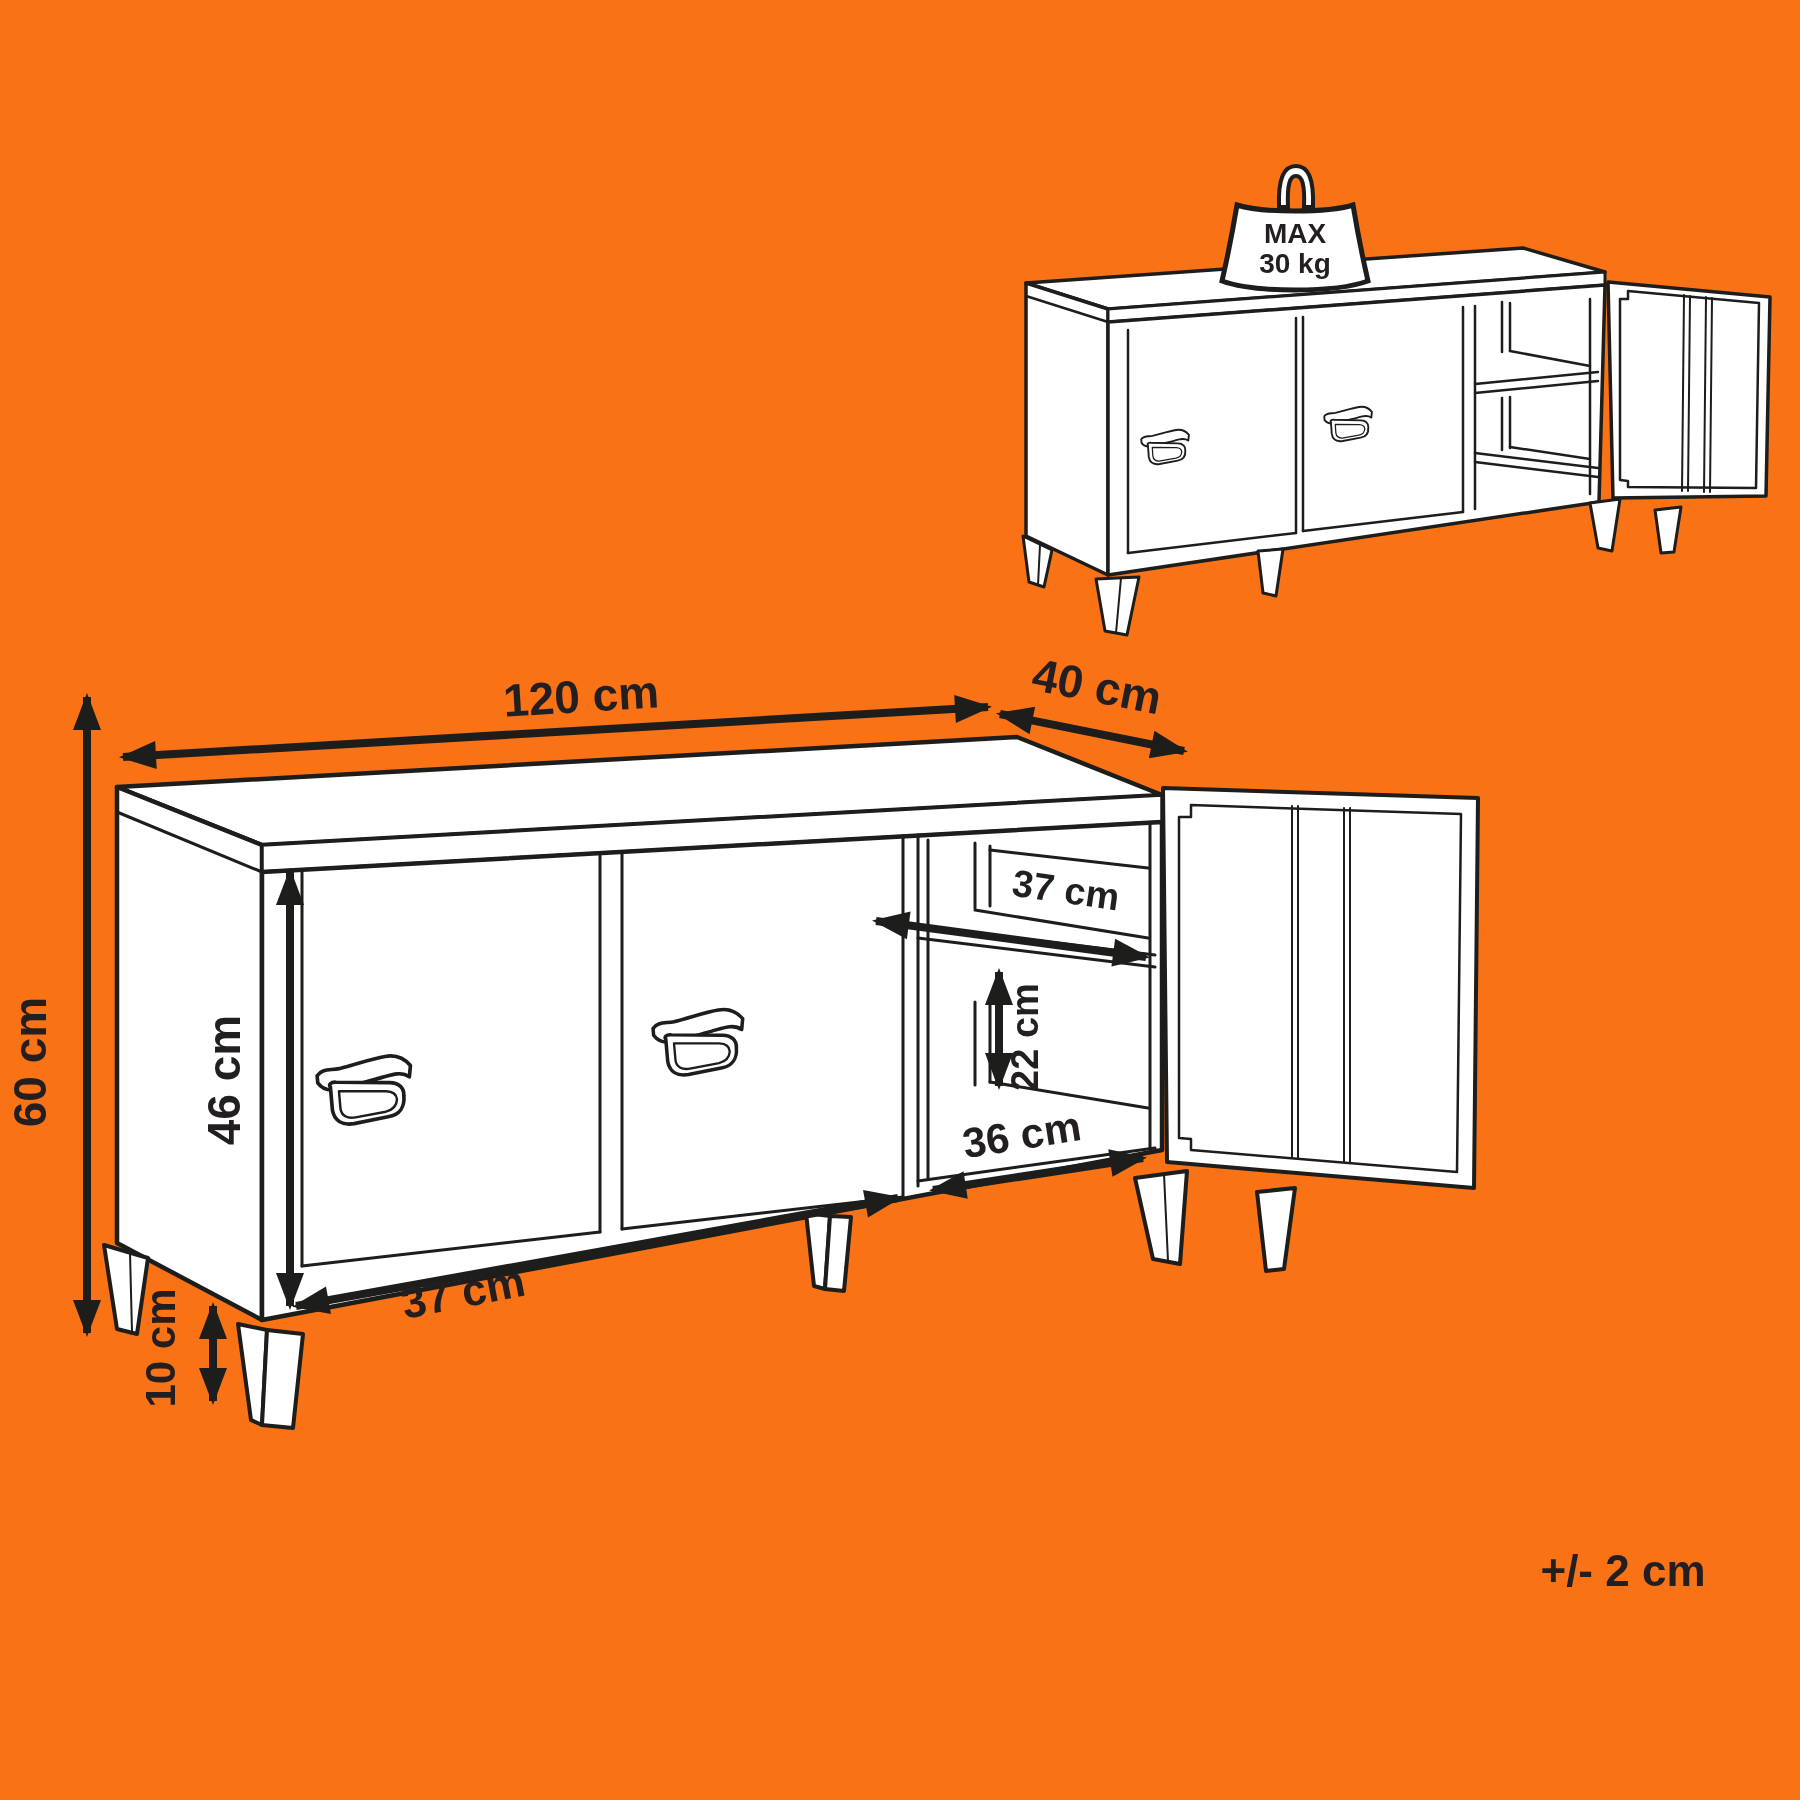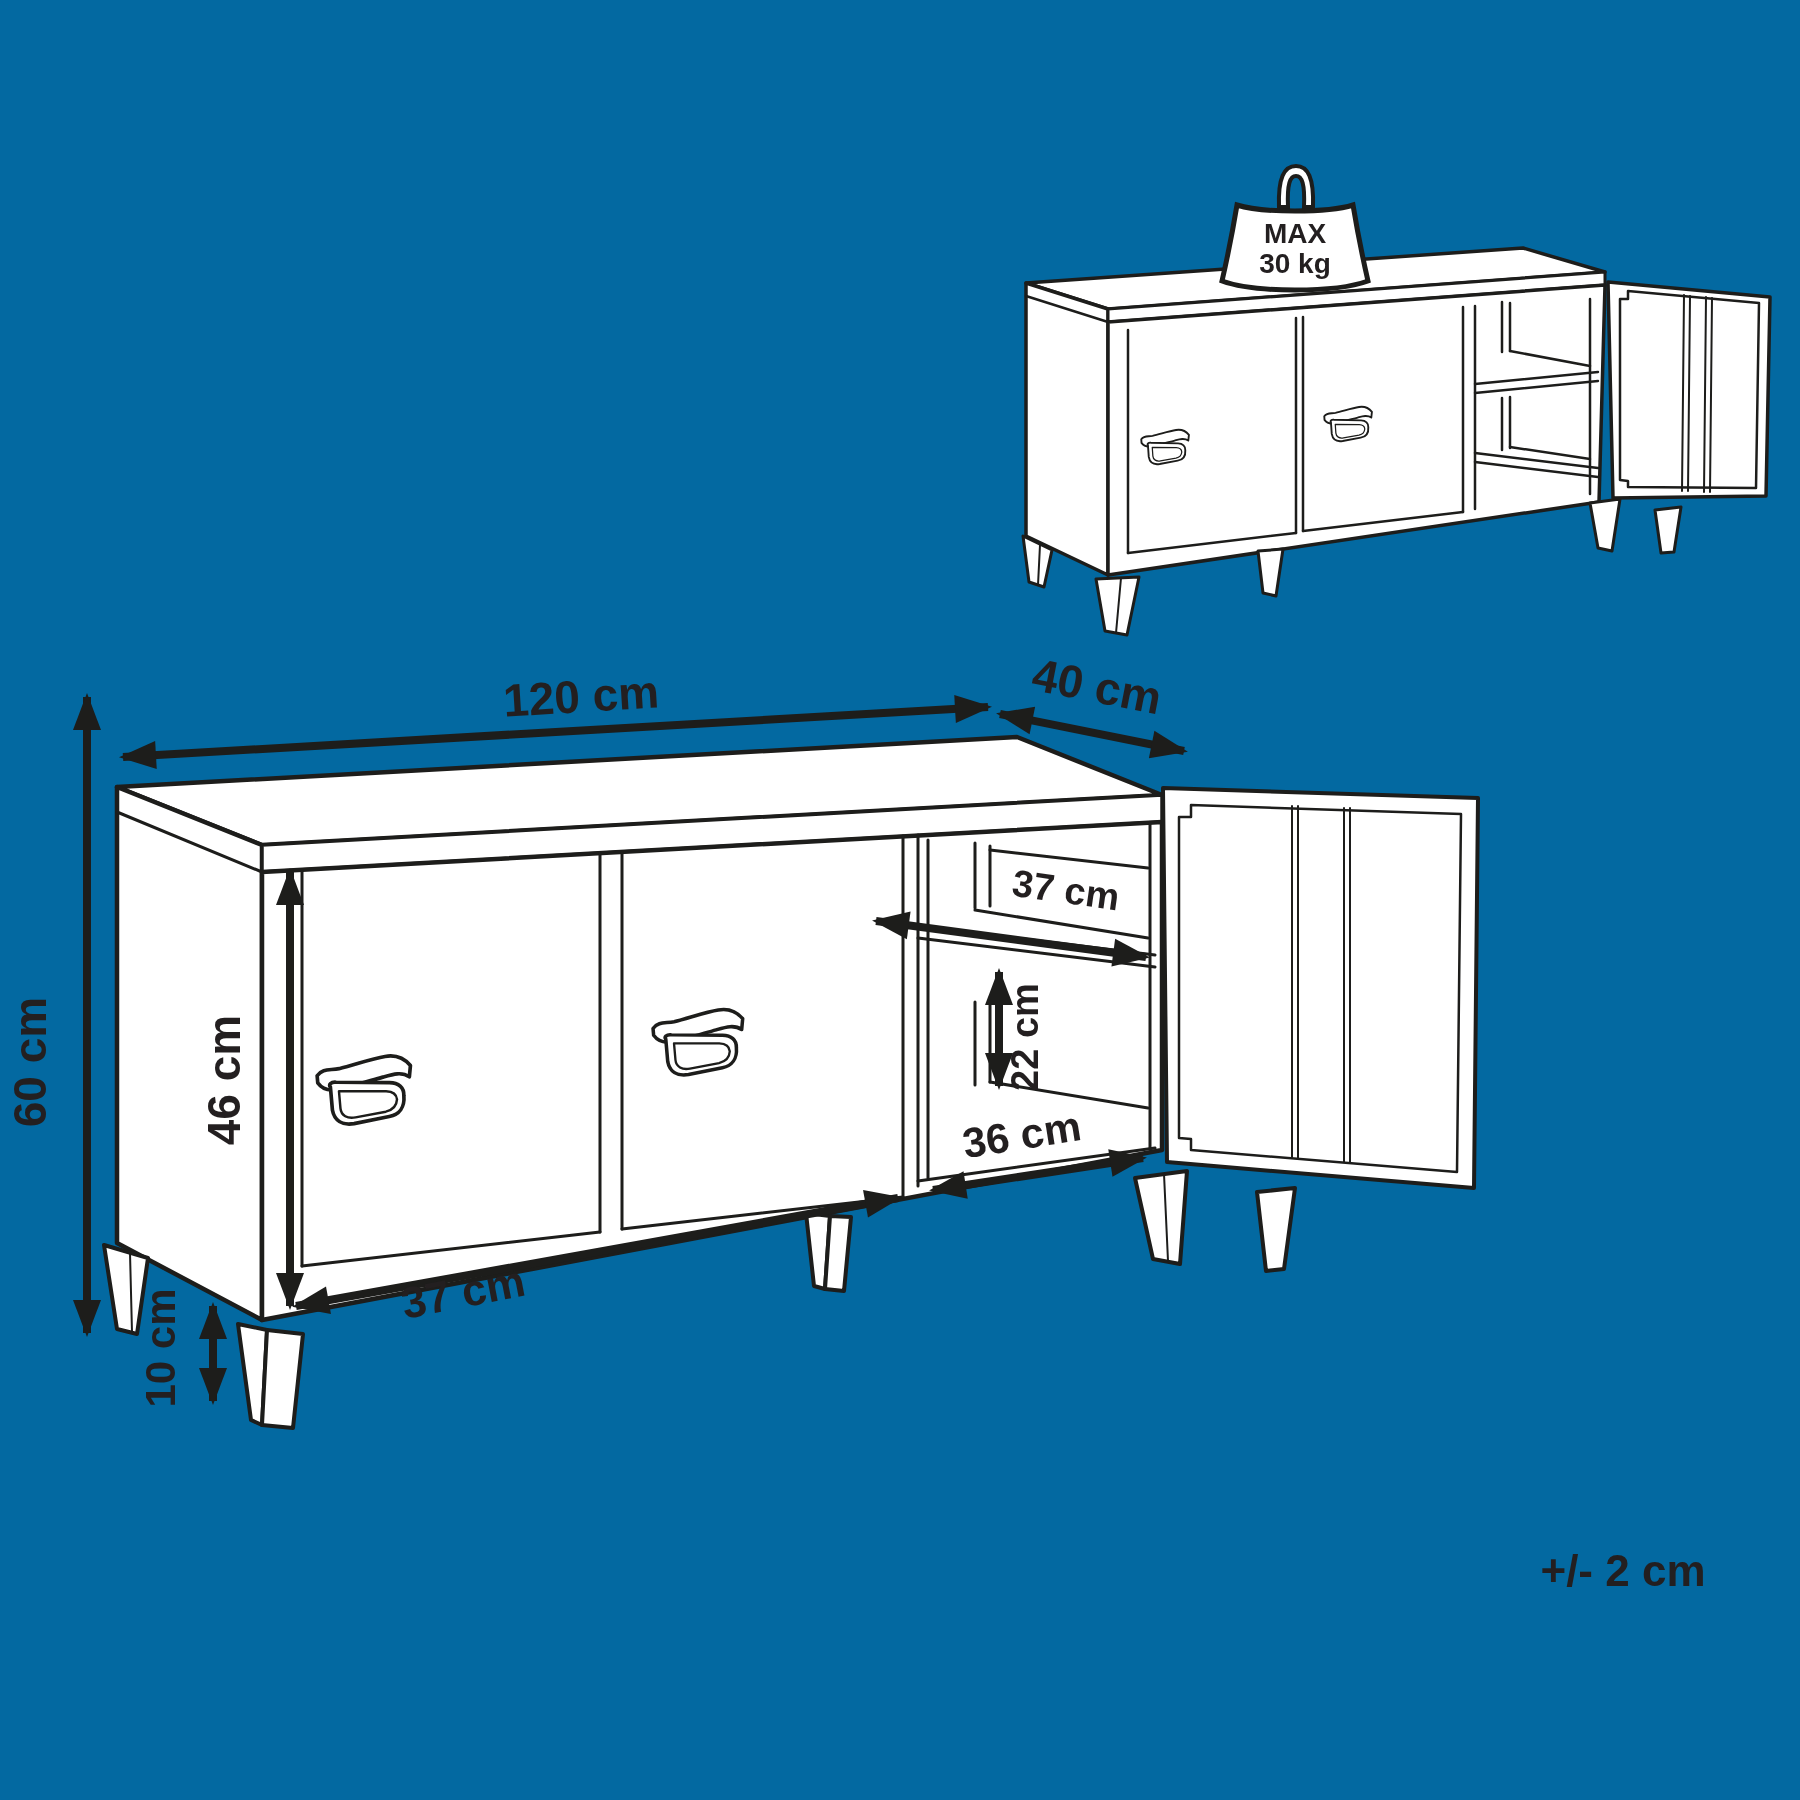--- a/index.html
+++ b/index.html
@@ -1,16 +1,16 @@
 <!DOCTYPE html>
 <html><head>
 <meta charset="utf-8">
 <style>
   html,body{margin:0;padding:0;background:#fff;}
-  .stage{position:relative;width:1800px;height:1800px;background:#0369a1;overflow:hidden;}
+  .stage{position:relative;width:1800px;height:1800px;background:#f97316;overflow:hidden;}
   svg{display:block;}
   text{font-family:"Liberation Sans","DejaVu Sans",sans-serif;font-weight:bold;fill:#231f20;}
   .ln{stroke:#1d1d1b;fill:none;stroke-linecap:round;stroke-linejoin:round;}
   .face{stroke:#1d1d1b;fill:#ffffff;stroke-linejoin:round;}
   .w45{stroke-width:4.5;} .w40{stroke-width:4;} .w35{stroke-width:3.5;}
   .w30{stroke-width:3;} .w25{stroke-width:2.5;} .w20{stroke-width:2;}
   .dim{stroke:#1d1d1b;stroke-width:8;fill:none;}
 </style>
 </head>
 <body>

